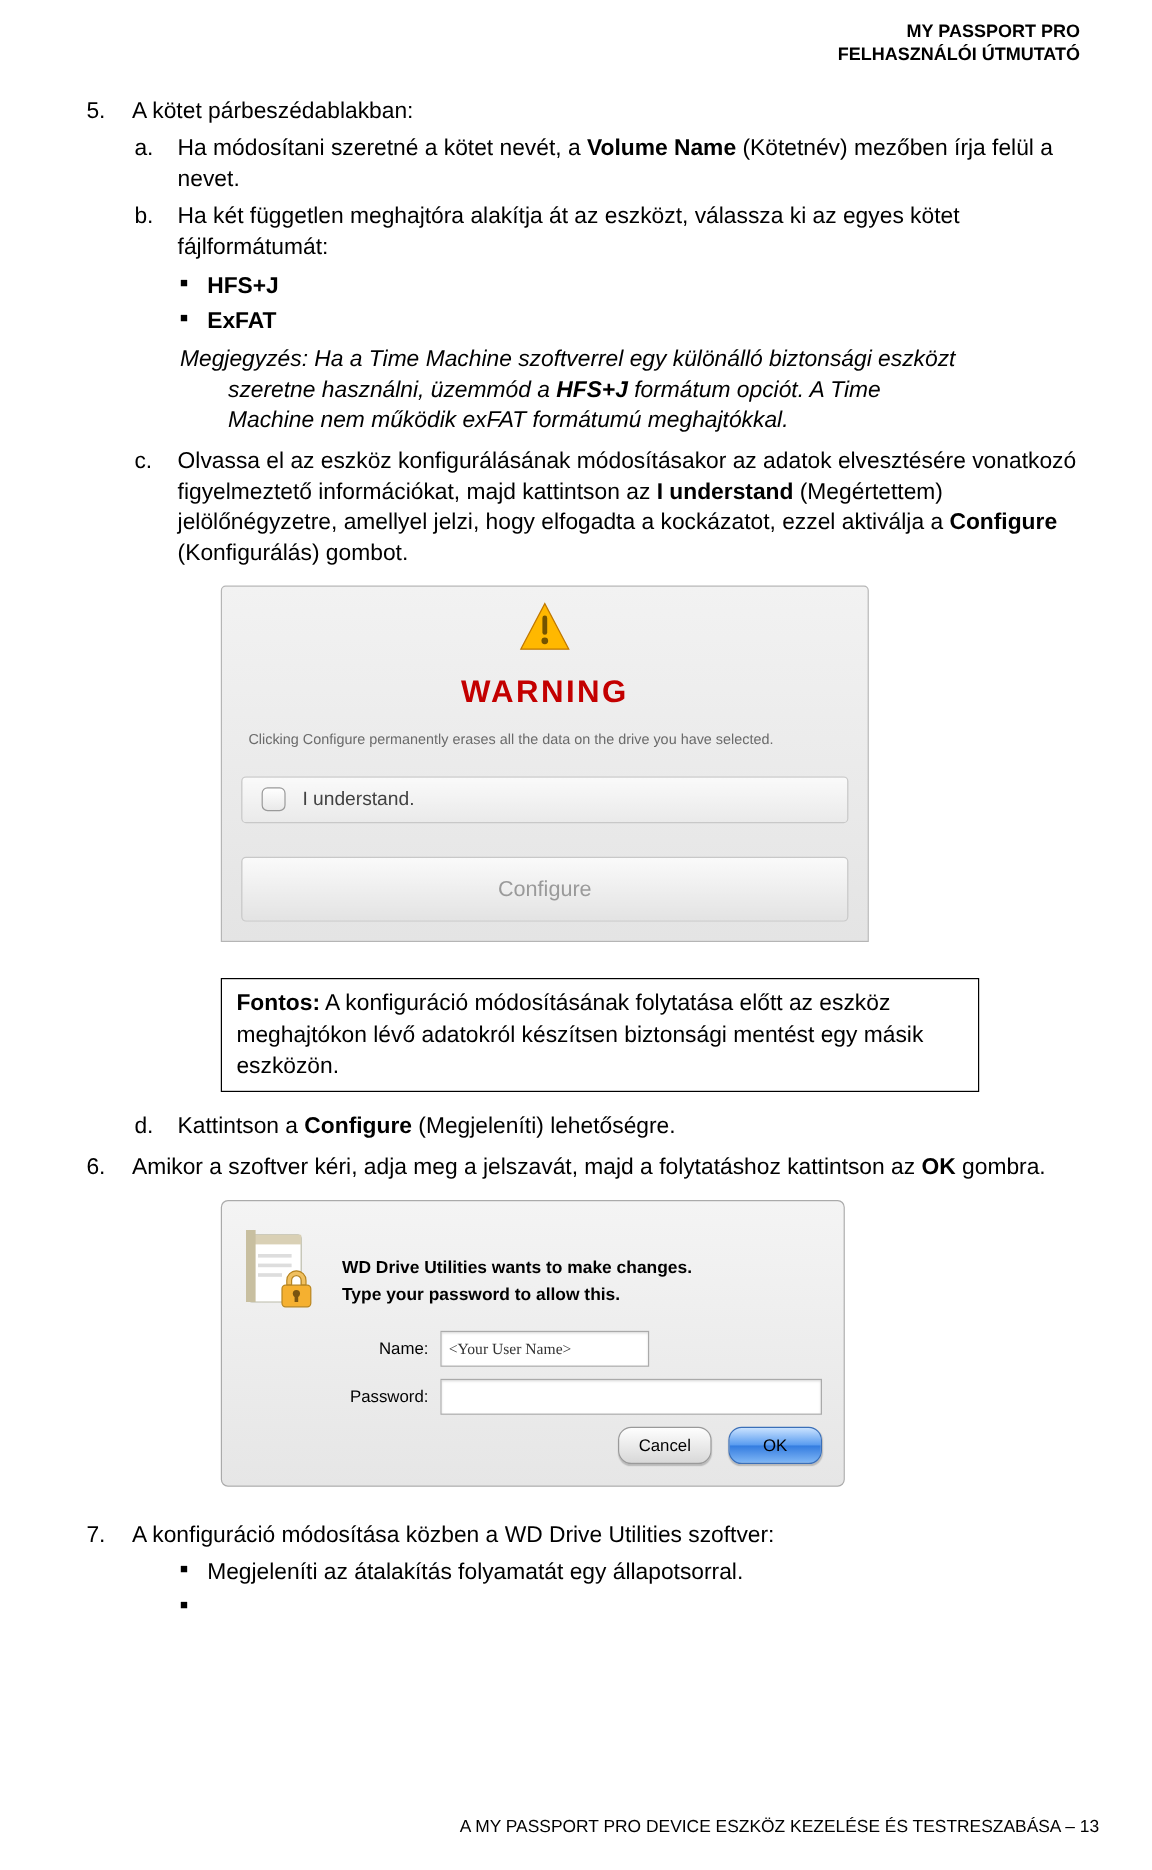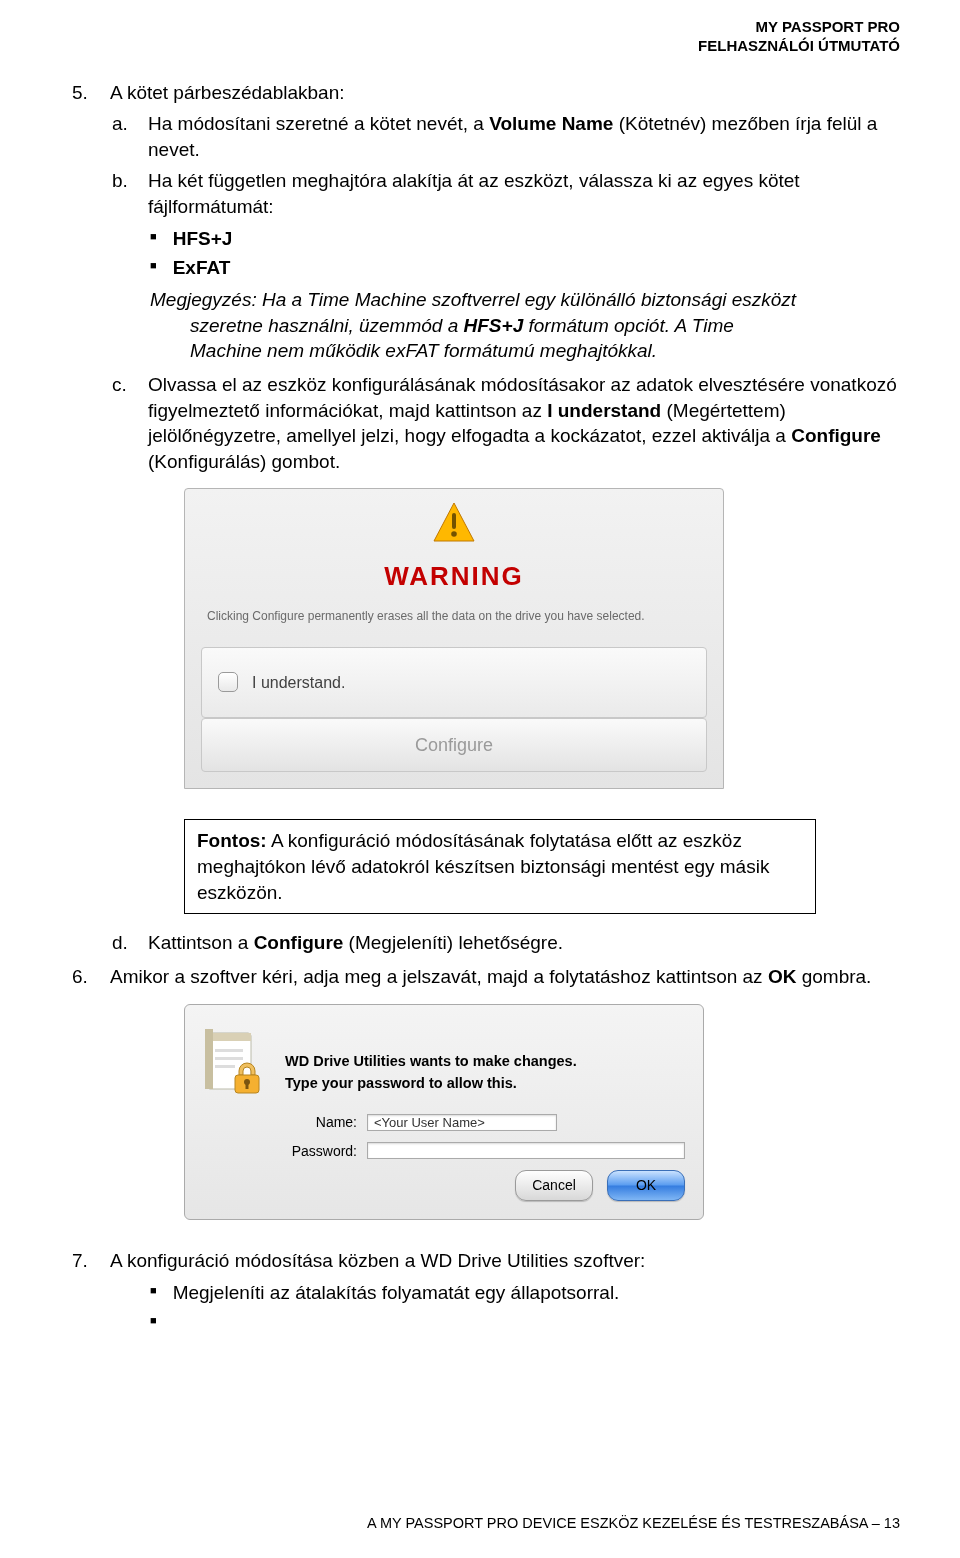--- a/index.html
+++ b/index.html
@@ -55,25 +55,25 @@
     color: #c30000;
     letter-spacing: 2px;
   }
   .warn-body {
     padding: 10px 22px 18px 22px;
     color: #6a6a6a;
     font-size: 12px;
     line-height: 1.5;
   }
   .understand-box {
-    margin: 4px 16px 0 16px;
+    margin: 4px 16px 28px 16px;
     border: 1px solid #c8c8c8;
     border-radius: 4px;
     background: linear-gradient(#fafafa, #eaeaea);
-    padding: 24px 16px;
+    padding: 8px 16px;
     display: flex;
     align-items: center;
     gap: 14px;
   }
   .chk {
     width: 20px; height: 20px;
     border: 1px solid #9a9a9a;
     border-radius: 5px;
     background: linear-gradient(#fff,#e9e9e9);
   }
@@ -107,25 +107,26 @@
   }
   .auth-top { display: flex; gap: 18px; margin-bottom: 18px; align-items: flex-end; }
   .lock-icon { width: 64px; height: 72px; flex-shrink: 0; }
   .auth-msg { font-size: 14.5px; font-weight: bold; line-height: 1.5; color: #000; padding-top: 4px; }
   .auth-row { display: flex; align-items: center; gap: 10px; margin-bottom: 10px; padding-left: 68px; }
   .auth-label { width: 86px; text-align: right; font-size: 14px; color: #000; }
   .auth-input {
     flex: 1;
     border: 1px solid #aaa;
     border-radius: 0;
-    height: 17px;
+    height: 30px;
     padding: 0 6px;
     font-size: 13px;
     background: #fff;
     box-shadow: inset 0 1px 2px rgba(0,0,0,0.15);
+    font-family: Liberation Serif, serif;
   }
   .auth-input.name { flex: 0 0 140px; color: #333; }
   .auth-buttons { display: flex; justify-content: flex-end; gap: 14px; margin-top: 8px; }
   .mac-btn {
     min-width: 78px;
     padding: 5px 14px;
     border-radius: 11px;
     border: 1px solid #9a9a9a;
     background: linear-gradient(#fefefe,#d8d8d8);
     font-size: 14px;
@@ -134,21 +135,21 @@
   }
   .mac-btn.primary {
     border-color: #3a6fb8;
     background: linear-gradient(#c9e2ff,#5b9df0 48%,#357de0 52%,#7fb6f5);
     color: #000;
   }
 
   .footer {
     position: absolute;
     bottom: 24px;
-    right: 60px;
+    right: 44px;
     font-size: 14.5px;
     color: #000;
   }
 </style>
 </head>
 <body>
 
 <div class="header-right">
   <div>MY PASSPORT PRO</div>
   <div>FELHASZNÁLÓI ÚTMUTATÓ</div>

